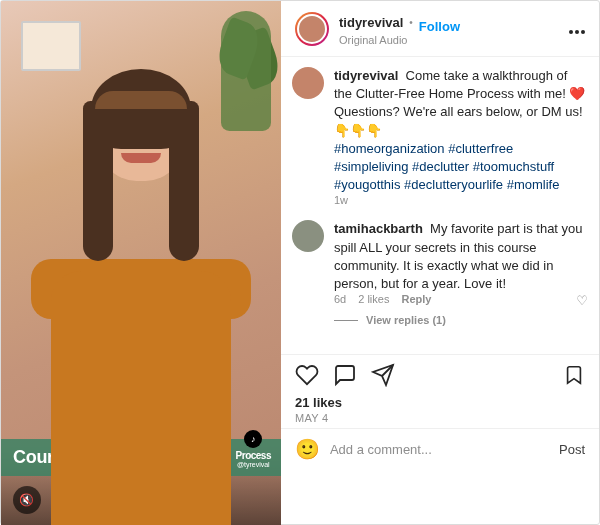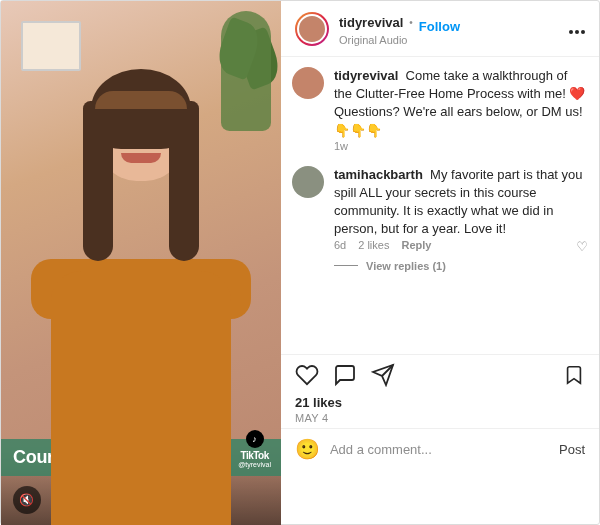--- a/index.html
+++ b/index.html
@@ -467,21 +467,21 @@
     <div class="video-bottom-overlay"></div>
 
     <div class="video-caption-bg">
       <span class="video-caption-text">Course walkthrough!</span>
     </div>
 
     <div class="tiktok-watermark">
       <div class="tiktok-icon-circle">
         <span style="color:#fff;font-size:9px;font-weight:900;">♪</span>
       </div>
-      <span class="tiktok-logo">TikTok</span>
+      <span class="tiktok-logo">Process</span>
       <span class="tiktok-username">@tyrevival</span>
     </div>
 
     <div class="mute-btn">
       <span class="mute-icon">🔇</span>
     </div>
   </div>
 
   <div class="post-panel">
 
@@ -508,20 +508,21 @@
 
     <div class="comments-section">
 
       <div class="comment-item">
         <div class="comment-avatar"></div>
         <div class="comment-content">
           <div class="comment-text">
             <span class="username">tidyrevival</span>
             &nbsp;Come take a walkthrough of the Clutter-Free Home Process with me! ❤️ Questions? We're all ears below, or DM us! 👇👇👇
             <br>
+            <span class="hashtag">#homeorganization #clutterfree #simpleliving #declutter #toomuchstuff #yougotthis #declutteryourlife #momlife</span>
           </div>
           <div class="comment-meta">
             <span class="comment-time">1w</span>
           </div>
         </div>
       </div>
 
       <div class="comment-item">
         <div class="comment-avatar comment-avatar-2"></div>
         <div class="comment-content">

